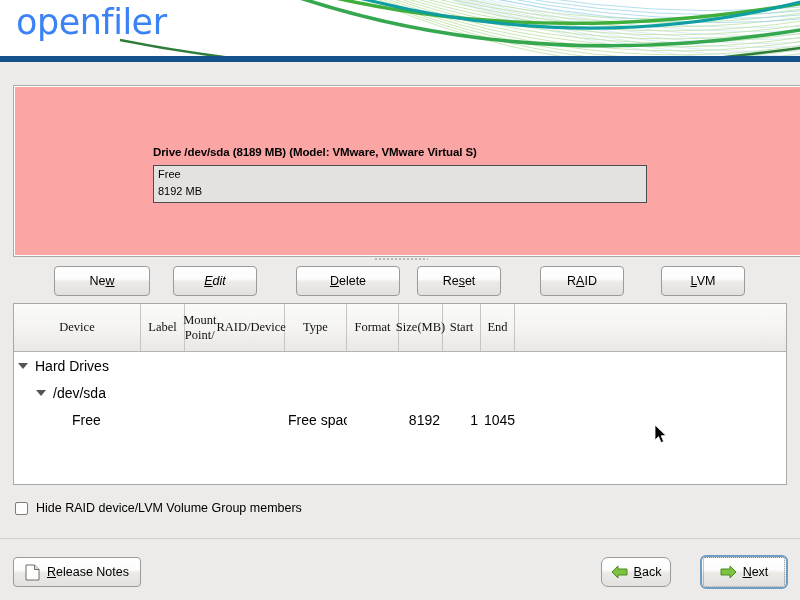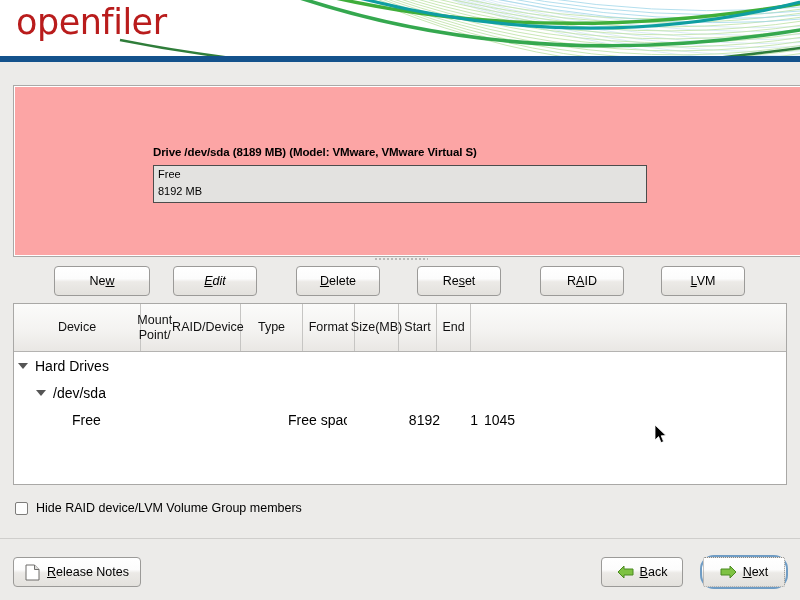--- a/index.html
+++ b/index.html
@@ -35,21 +35,21 @@
     left: 0; top: 56px;
     width: 800px; height: 6px;
     background: #14528c;
   }
   #logo {
     position: absolute;
     left: 16px; top: 2px;
     font-family: "DejaVu Sans", sans-serif;
     font-size: 35px;
     letter-spacing: -0.5px;
-    color: #b91c1c;
+    color: #3b82f6;
     z-index: 5;
     white-space: nowrap;
   }
 
   
   #drive-panel {
     position: absolute;
     left: 13px; top: 85px;
     width: 774px; height: 170px;
     background: #fca5a5;
@@ -133,20 +133,21 @@
     border: 1px solid #a9a8a6;
     box-sizing: border-box;
     overflow: hidden;
   }
   #thead {
     display: flex;
     height: 48px;
     background: linear-gradient(to bottom, #fbfbfa 0%, #f4f3f1 55%, #e9e7e4 100%);
     border-bottom: 1px solid #b4b3b1;
     box-sizing: border-box;
+    font-family: Liberation Serif, serif;
   }
   #thead .th {
     box-sizing: border-box;
     border-right: 1px solid #c6c5c3;
     display: flex;
     align-items: center;
     justify-content: center;
     text-align: center;
     font-size: 12.5px;
     line-height: 15px;
@@ -208,25 +209,25 @@
     border-radius: 4px;
     background: linear-gradient(to bottom, #ffffff 0%, #fcfcfc 42%, #eceae7 53%, #e3e1dd 100%);
     display: flex;
     align-items: center;
     justify-content: center;
     font-size: 12.5px;
     cursor: default;
   }
   .fbtn .mn { text-decoration: underline; }
   #release-notes { left: 13px; top: 557px; width: 128px; }
-  #back-btn { left: 601px; top: 557px; width: 82px; }
+  #back-btn { left: 601px; top: 557px; width: 70px; border-radius: 7px; }
   #next-btn {
     left: 700px; top: 555px; width: 88px; height: 34px;
     border: 2px solid #6f9cc4;
-    border-radius: 14px;
+    border-radius: 6px;
     padding: 1px;
   }
   #next-inner {
     width: 100%; height: 100%;
     border: 1px dotted #8b8a88;
     border-radius: 2px;
     display: flex;
     align-items: center;
     justify-content: center;
     background: linear-gradient(to bottom, #ffffff 0%, #fcfcfc 42%, #eceae7 53%, #e3e1dd 100%);
@@ -302,38 +303,41 @@
     <i></i>
   </div>
 
 <div id="toolbar">
     <div class="btn" style="left: 41px; width: 96px;">
       <span>Ne<span class="mn">w</span></span>
     </div>
     <div class="btn" style="left: 160px; width: 84px; font-style: italic;">
       <span><span class="mn">E</span>dit</span>
     </div>
-    <div class="btn" style="left: 283px; width: 84px;">
+    <div class="btn" style="left: 283px; width: 104px;">
       <span><span class="mn">D</span>elete</span>
     </div>
     <div class="btn" style="left: 404px; width: 84px;">
       <span>Re<span class="mn">s</span>et</span>
     </div>
     <div class="btn" style="left: 527px; width: 84px;">
       <span>R<span class="mn">A</span>ID</span>
     </div>
     <div class="btn" style="left: 648px; width: 84px;">
       <span><span class="mn">L</span>VM</span>
     </div>
   </div>
 
 <div id="table-panel">
   <div id="thead">
       <div class="th" style="width: 127px; flex: 0 0 127px;">
         <div>Device</div>
+      </div>
+      <div class="th" style="width: 44px; flex: 0 0 44px;">
+        <div>Label</div>
       </div>
       <div class="th" style="width: 100px; flex: 0 0 100px;">
         <div>Mount Point/</div>
         <div>RAID/Device</div>
       </div>
       <div class="th" style="width: 62px; flex: 0 0 62px;">
         <div>Type</div>
       </div>
       <div class="th" style="width: 52px; flex: 0 0 52px;">
         <div>Format</div>

